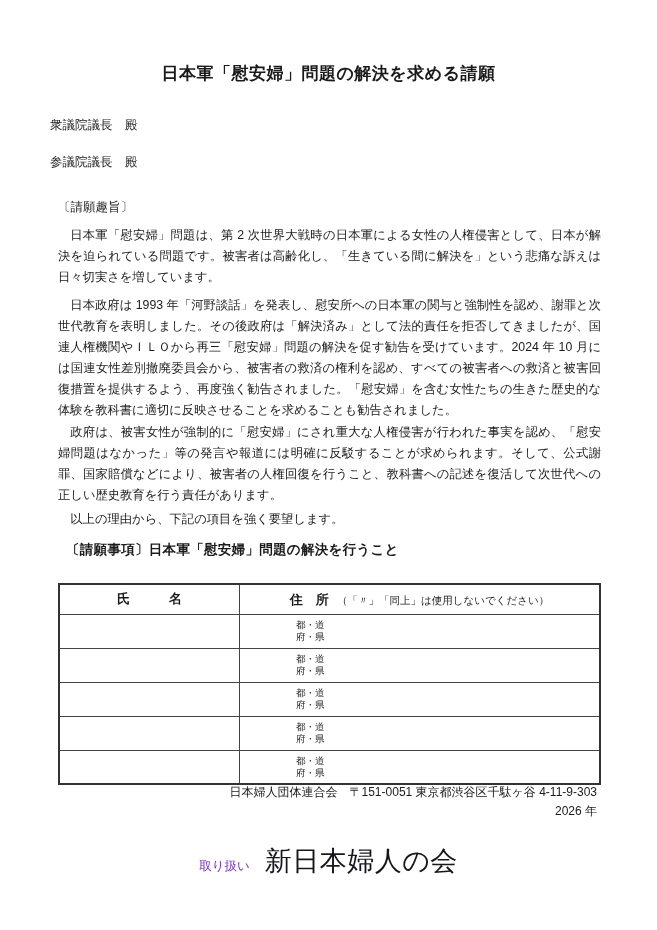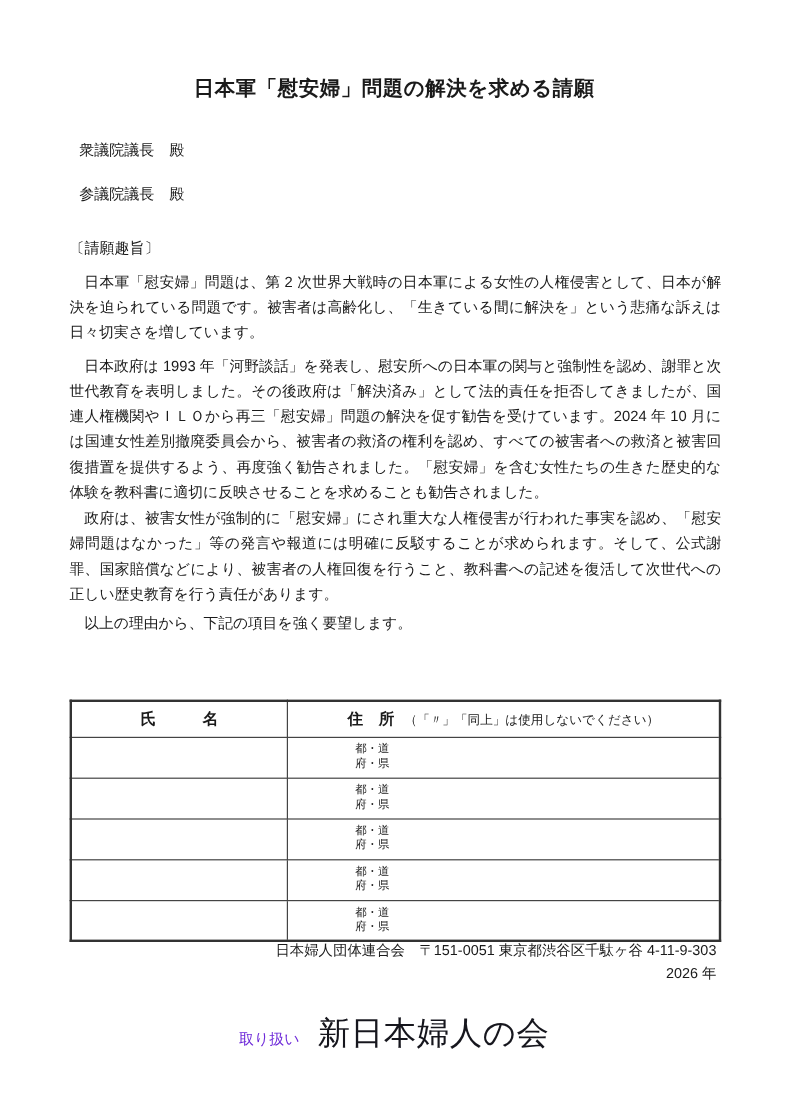--- a/index.html
+++ b/index.html
@@ -22,21 +22,21 @@
     left: 0;
     width: 100%;
     margin: 0;
     text-align: center;
     font-size: 17px;
     font-weight: bold;
     letter-spacing: 0.5px;
   }
   .addressee {
     position: absolute;
-    left: 66px;
+    left: 50px;
     font-size: 12.5px;
     font-family: Liberation Mono, monospace;
   }
   .addressee-1 { top: 117px; }
   .addressee-2 { top: 154px; }
   .purpose-heading {
     position: absolute;
     top: 199px;
     left: 58px;
     font-size: 12.5px;
@@ -145,20 +145,21 @@
   <div class="addressee addressee-1">衆議院議長　殿</div>
   <div class="addressee addressee-2">参議院議長　殿</div>
 
   <div class="purpose-heading">〔請願趣旨〕</div>
 
   <p class="para para-1">日本軍「慰安婦」問題は、第 2 次世界大戦時の日本軍による女性の人権侵害として、日本が解決を迫られている問題です。被害者は高齢化し、「生きている間に解決を」という悲痛な訴えは日々切実さを増しています。</p>
   <p class="para para-2">日本政府は 1993 年「河野談話」を発表し、慰安所への日本軍の関与と強制性を認め、謝罪と次世代教育を表明しました。その後政府は「解決済み」として法的責任を拒否してきましたが、国連人権機関やＩＬＯから再三「慰安婦」問題の解決を促す勧告を受けています。2024 年 10 月には国連女性差別撤廃委員会から、被害者の救済の権利を認め、すべての被害者への救済と被害回復措置を提供するよう、再度強く勧告されました。「慰安婦」を含む女性たちの生きた歴史的な体験を教科書に適切に反映させることを求めることも勧告されました。</p>
   <p class="para closing-line">以上の理由から、下記の項目を強く要望します。</p>
   <p class="para para-3">政府は、被害女性が強制的に「慰安婦」にされ重大な人権侵害が行われた事実を認め、「慰安婦問題はなかった」等の発言や報道には明確に反駁することが求められます。そして、公式謝罪、国家賠償などにより、被害者の人権回復を行うこと、教科書への記述を復活して次世代への正しい歴史教育を行う責任があります。</p>
 
+  <div class="petition-item">〔請願事項〕日本軍「慰安婦」問題の解決を行うこと</div>
 
   <table class="sign-table">
     <thead>
       <tr>
         <th class="name-col name-header">氏　　　名</th>
         <th class="addr-header">
           <span class="addr-title">住　所</span>
           <span class="addr-note">（「〃」「同上」は使用しないでください）</span>
         </th>
       </tr>

